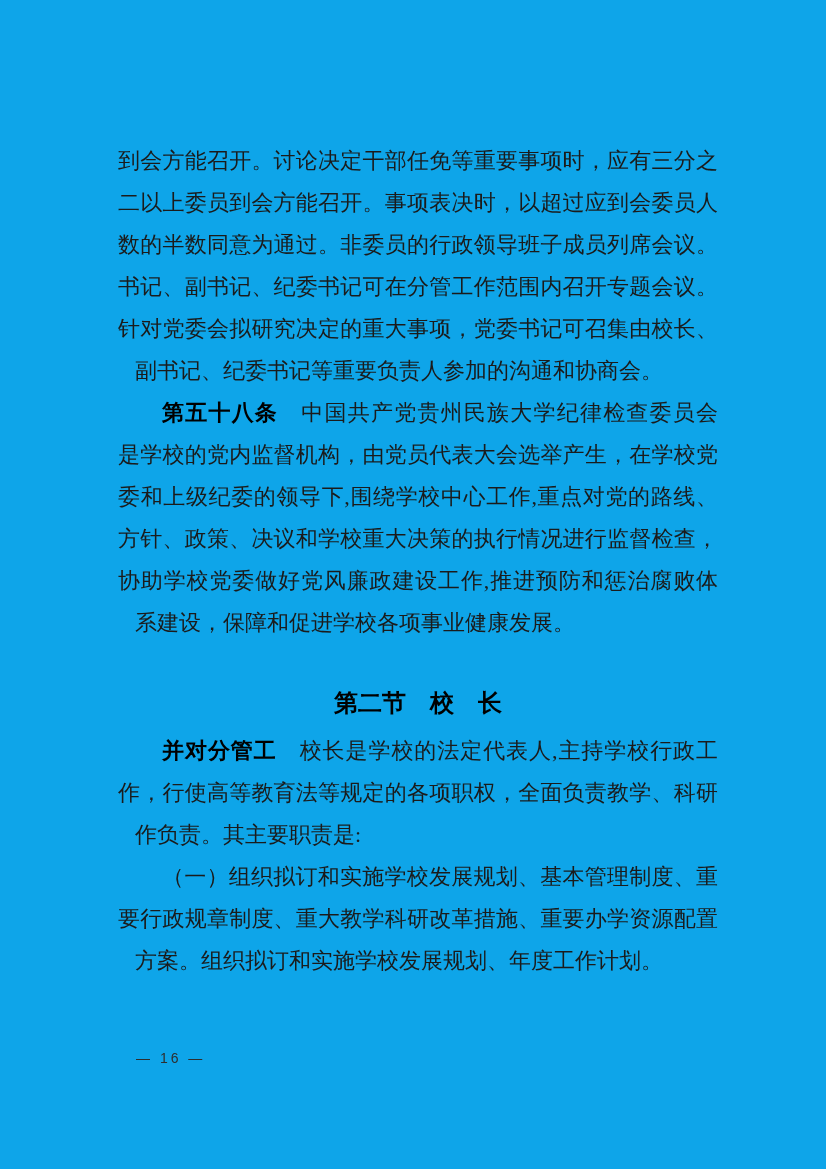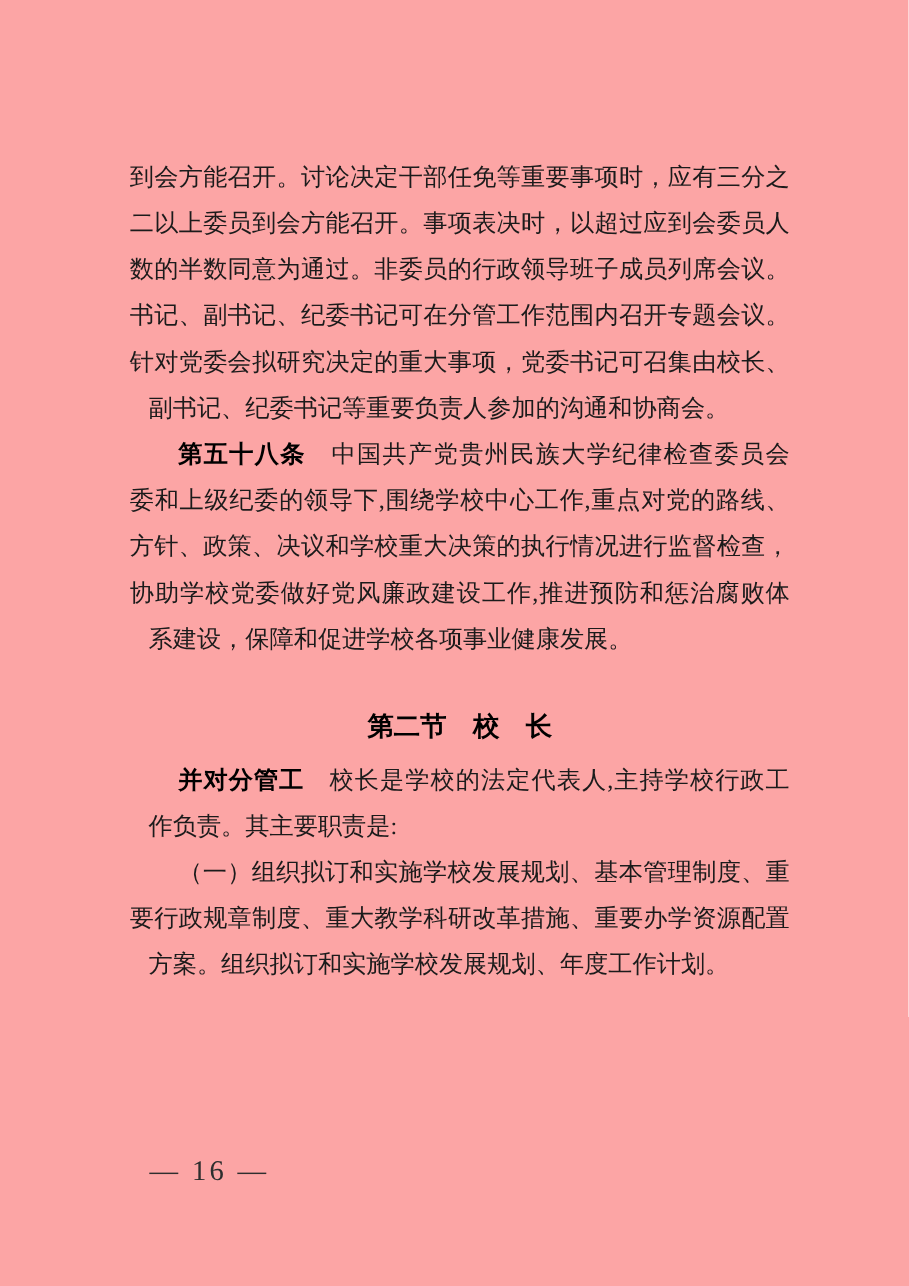--- a/index.html
+++ b/index.html
@@ -5,21 +5,21 @@
   html, body {
     margin: 0;
     padding: 0;
     background: #ffffff;
   }
   .page {
     position: relative;
     width: 826px;
     height: 1169px;
     margin: 0 auto;
-    background: #fca5a5;
+    background: #0ea5e9;
     overflow: hidden;
   }
   .document-body {
     position: absolute;
     left: 118px;
     top: 140px;
     width: 600px;
     font-family: "Liberation Serif", "DejaVu Serif", serif;
     font-size: 22px;
     line-height: 42px;
@@ -56,44 +56,46 @@
   .seg { }
   .seg.bold {
     font-family: "Liberation Sans", "DejaVu Sans", sans-serif;
     font-weight: 700;
     color: #000000;
   }
   .page-number {
     position: absolute;
     left: 136px;
     top: 1050px;
-    font-family: Liberation Serif, serif;
-    font-size: 26px;
+    font-family: Liberation Sans, sans-serif;
+    font-size: 14px;
     color: #2e2e2e;
     letter-spacing: 3px;
   }
 </style>
 </head>
 <body>
 
 <div class="page">
   <div class="document-body">
       <div class="line body"><span class="seg">到会方能召开。讨论决定干部任免等重要事项时，应有三分之</span></div>
       <div class="line body"><span class="seg">二以上委员到会方能召开。事项表决时，以超过应到会委员人</span></div>
       <div class="line body"><span class="seg">数的半数同意为通过。非委员的行政领导班子成员列席会议。</span></div>
       <div class="line body"><span class="seg">书记、副书记、纪委书记可在分管工作范围内召开专题会议。</span></div>
       <div class="line body"><span class="seg">针对党委会拟研究决定的重大事项，党委书记可召集由校长、</span></div>
       <div class="line body-short"><span class="seg">副书记、纪委书记等重要负责人参加的沟通和协商会。</span></div>
       <div class="line para"><span class="seg bold">第五十八条</span><span class="seg">　中国共产党贵州民族大学纪律检查委员会</span></div>
+      <div class="line body"><span class="seg">是学校的党内监督机构，由党员代表大会选举产生，在学校党</span></div>
       <div class="line body"><span class="seg">委和上级纪委的领导下,围绕学校中心工作,重点对党的路线、</span></div>
       <div class="line body"><span class="seg">方针、政策、决议和学校重大决策的执行情况进行监督检查，</span></div>
       <div class="line body"><span class="seg">协助学校党委做好党风廉政建设工作,推进预防和惩治腐败体</span></div>
       <div class="line body-short"><span class="seg">系建设，保障和促进学校各项事业健康发展。</span></div>
       <div class="line gap"></div>
       <div class="line heading"><span class="seg bold">第二节　校　长</span></div>
       <div class="line para"><span class="seg bold">并对分管工</span><span class="seg">　校长是学校的法定代表人,主持学校行政工</span></div>
+      <div class="line body"><span class="seg">作，行使高等教育法等规定的各项职权，全面负责教学、科研</span></div>
       <div class="line body-short"><span class="seg">作负责。其主要职责是:</span></div>
       <div class="line para"><span class="seg">（一）组织拟订和实施学校发展规划、基本管理制度、重</span></div>
       <div class="line body"><span class="seg">要行政规章制度、重大教学科研改革措施、重要办学资源配置</span></div>
       <div class="line body-short"><span class="seg">方案。组织拟订和实施学校发展规划、年度工作计划。</span></div>
     </div>
   <div class="page-number">— 16 —</div>
 </div>
 
 </body></html>

